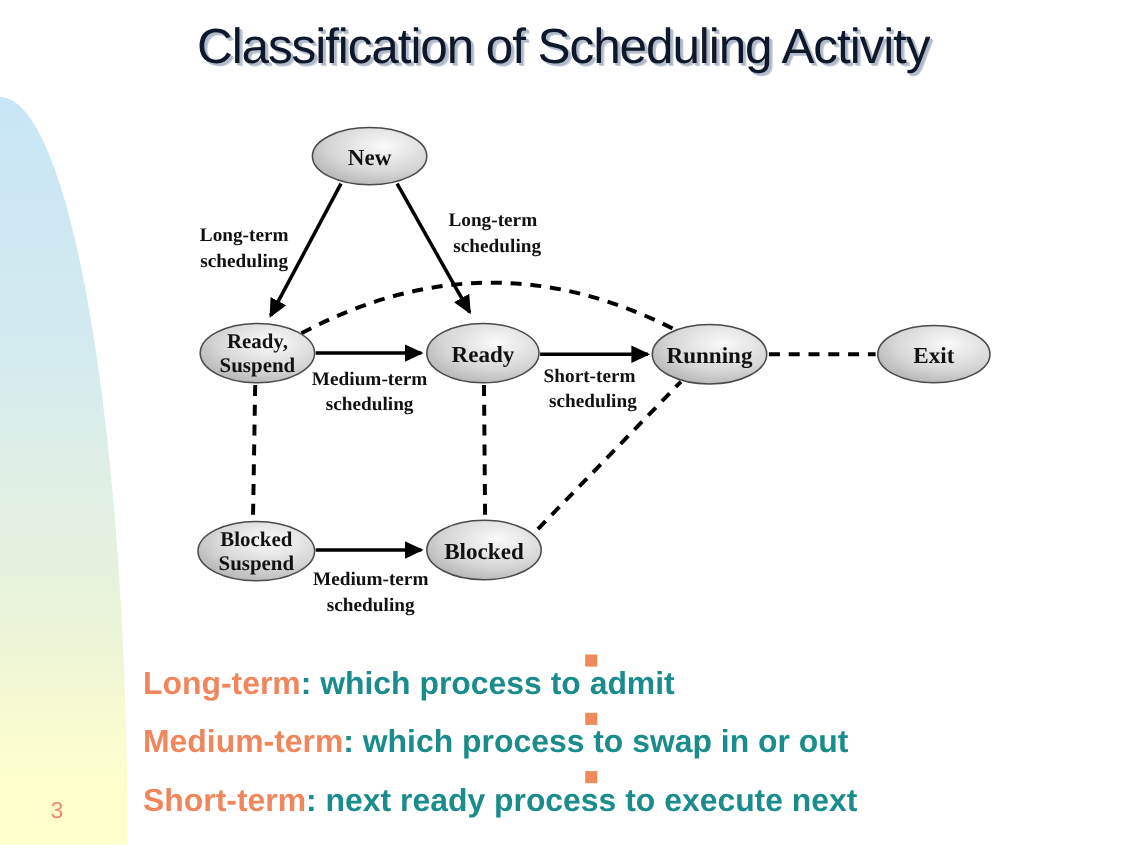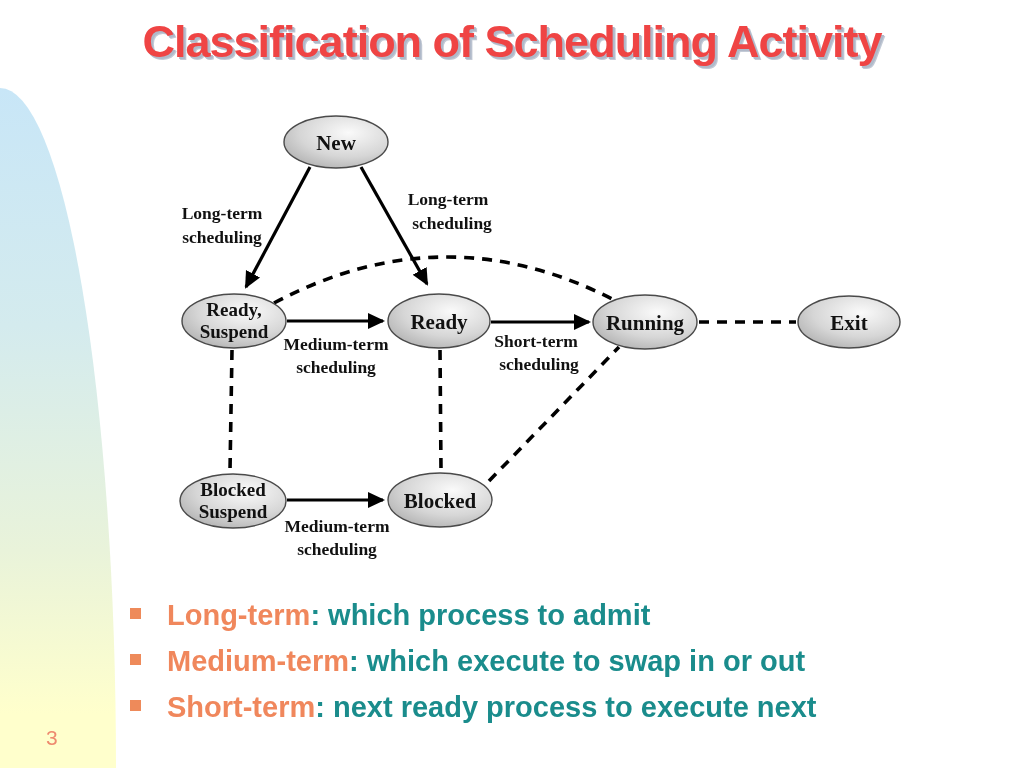--- a/index.html
+++ b/index.html
@@ -9,39 +9,39 @@
 
   
   .left-blob{
     position:absolute;left:0;top:88px;width:116px;height:680px;
     border-top-right-radius:100% 100%;
     background:linear-gradient(180deg,#c8e6f7 0%,#d4ebee 35%,#e9f3da 68%,#ffffcc 92%,#ffffcc 100%);
   }
 
   .title{
     position:absolute;left:0;right:0;top:16px;text-align:center;
-    font-size:45px;font-weight:bold;letter-spacing:-1px;
-    color:#ef4444;
+    font-size:45px;font-weight:normal;letter-spacing:-1px;
+    color:#0f172a;
     text-shadow:2px 2px 0 #b0b9c9,3px 3px 0 #c3cad6;
     white-space:nowrap;
   }
 
   .diagram-svg{position:absolute;left:0;top:0;}
 
   .node-label{font-family:"Liberation Serif","DejaVu Serif",serif;font-weight:bold;
               fill:#111111;text-anchor:middle;}
   .edge-label{font-family:"Liberation Serif","DejaVu Serif",serif;font-weight:bold;
               fill:#111111;text-anchor:middle;font-size:17.5px;}
   .solid-edge{stroke:#000000;stroke-width:3.2;fill:none;}
   .dashed-edge{stroke:#000000;stroke-width:3.6;fill:none;stroke-dasharray:10 8;}
   .node-ellipse{fill:url(#nodeGrad);stroke:#4a4a4a;stroke-width:1.4;}
 
   .bullets{position:absolute;left:130px;top:599px;width:840px;}
   .bullet-item{display:flex;align-items:baseline;margin-bottom:13px;
-               font-size:29px;font-weight:bold;line-height:33px;white-space:nowrap;}
+               font-size:29px;font-weight:bold;line-height:33px;white-space:nowrap;flex-direction:column;}
   .bullet-marker{width:11px;height:11px;background:#ee8a5a;flex:0 0 11px;
                  align-self:center;margin-right:26px;margin-top:-4px;}
   .bullet-term{color:#f0875c;}
   .bullet-desc{color:#1a8c8c;}
 
   .page-number{position:absolute;left:46px;top:726px;font-size:21px;color:#ee8a6e;}
 </style>
 </head>
 <body>
 
@@ -138,21 +138,21 @@
     </g>
   </svg>
 
   <div class="bullets">
     <div class="bullet-item">
       <span class="bullet-marker"></span>
       <span><span class="bullet-term">Long-term</span><span class="bullet-desc">: which process to admit</span></span>
     </div>
     <div class="bullet-item">
       <span class="bullet-marker"></span>
-      <span><span class="bullet-term">Medium-term</span><span class="bullet-desc">: which execute to swap in or out</span></span>
+      <span><span class="bullet-term">Medium-term</span><span class="bullet-desc">: which process to swap in or out</span></span>
     </div>
     <div class="bullet-item">
       <span class="bullet-marker"></span>
       <span><span class="bullet-term">Short-term</span><span class="bullet-desc">: next ready process to execute next</span></span>
     </div>
   </div>
 
   <div class="page-number">3</div>
 
 </div>

